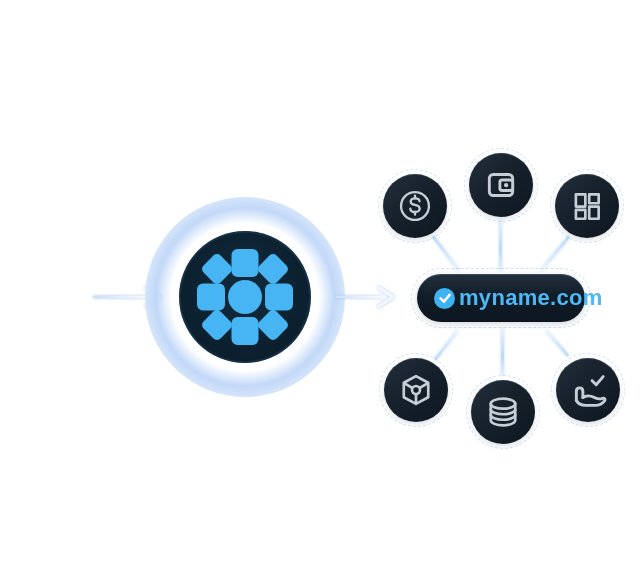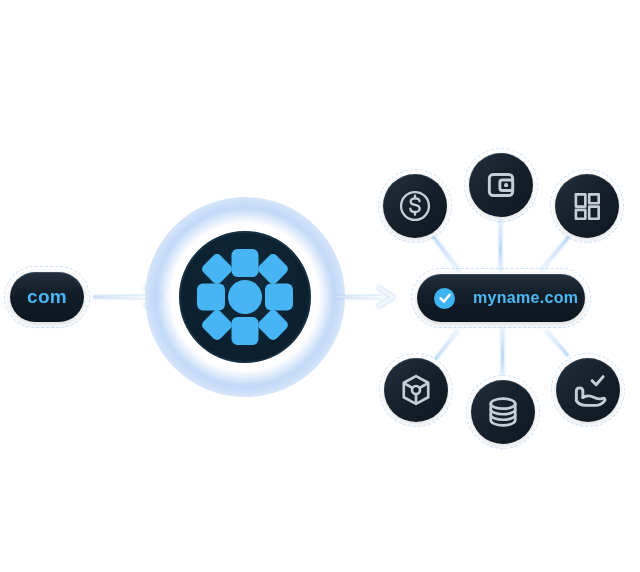--- a/index.html
+++ b/index.html
@@ -28,21 +28,21 @@
     border-radius: 32px;
     border: 1px dashed rgba(125,178,238,0.40);
     pointer-events: none;
   }
   #com-pill { left: 10px; top: 272px; width: 74px; height: 50px; }
   #com-pill .pill-label {
     color: #47b5f3; font-size: 19px; font-weight: bold; letter-spacing: 0.3px;
   }
   #result-pill { left: 417px; top: 274px; width: 168px; height: 48px; justify-content: flex-start; padding-left: 17px; box-sizing: border-box; }
   #result-pill .pill-label {
-    color: #4cb8f4; font-size: 16px; font-weight: bold; letter-spacing: 0.3px; margin-left: 18px;
+    color: #4cb8f4; font-size: 22px; font-weight: bold; letter-spacing: 0.3px; margin-left: 4px;
   }
   .check-circle {
     width: 21px; height: 21px; border-radius: 50%;
     background: #3eb3f2;
     display: flex; align-items: center; justify-content: center;
     flex: 0 0 auto;
   }
   
   #logo-glow {
     position: absolute; left: 145px; top: 197px; width: 200px; height: 200px;
@@ -90,23 +90,20 @@
     border: 1px dashed rgba(125,178,238,0.38);
     pointer-events: none;
   }
   .feature svg { display: block; }
 </style>
 </head>
 <body>
 
 <div id="canvas">
 
-  <div class="pill" id="com-pill">
-    <span class="pill-label">com</span>
-  </div>
 
   <svg class="arrow" style="left:90px; top:283px;" width="84" height="28">
     <defs>
       <linearGradient id="shaft1" x1="0" y1="0" x2="60" y2="0" gradientUnits="userSpaceOnUse">
         <stop offset="0" stop-color="#c9ddf7"></stop>
           <stop offset="1" stop-color="#fdfeff"></stop>
       </linearGradient>
     </defs>
     <rect x="3" y="12.7" width="56" height="2.6" rx="1.3" fill="url(#shaft1)"></rect>
     <polyline points="56,5 70,14 56,23" fill="none" stroke="#f2f7fd" stroke-width="3.4" stroke-linecap="round" stroke-linejoin="round"></polyline>

